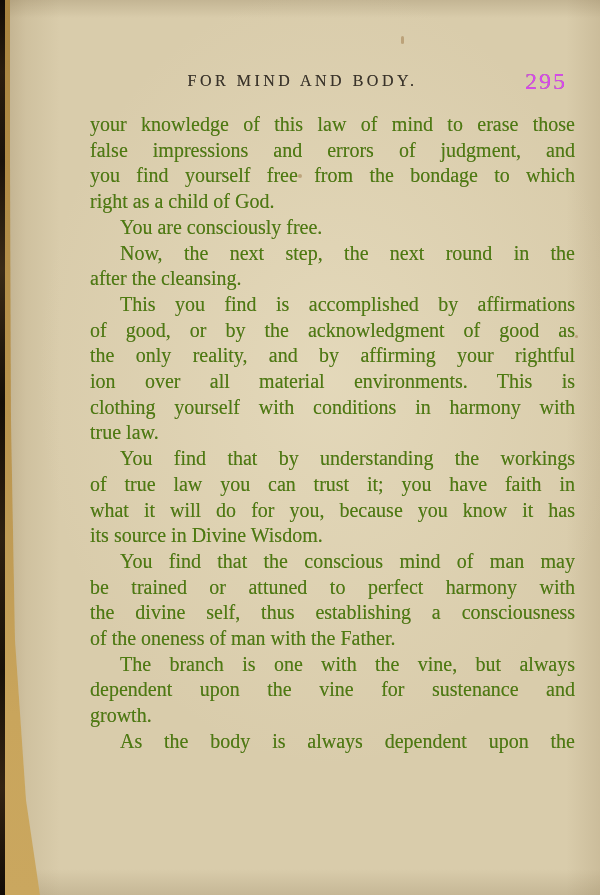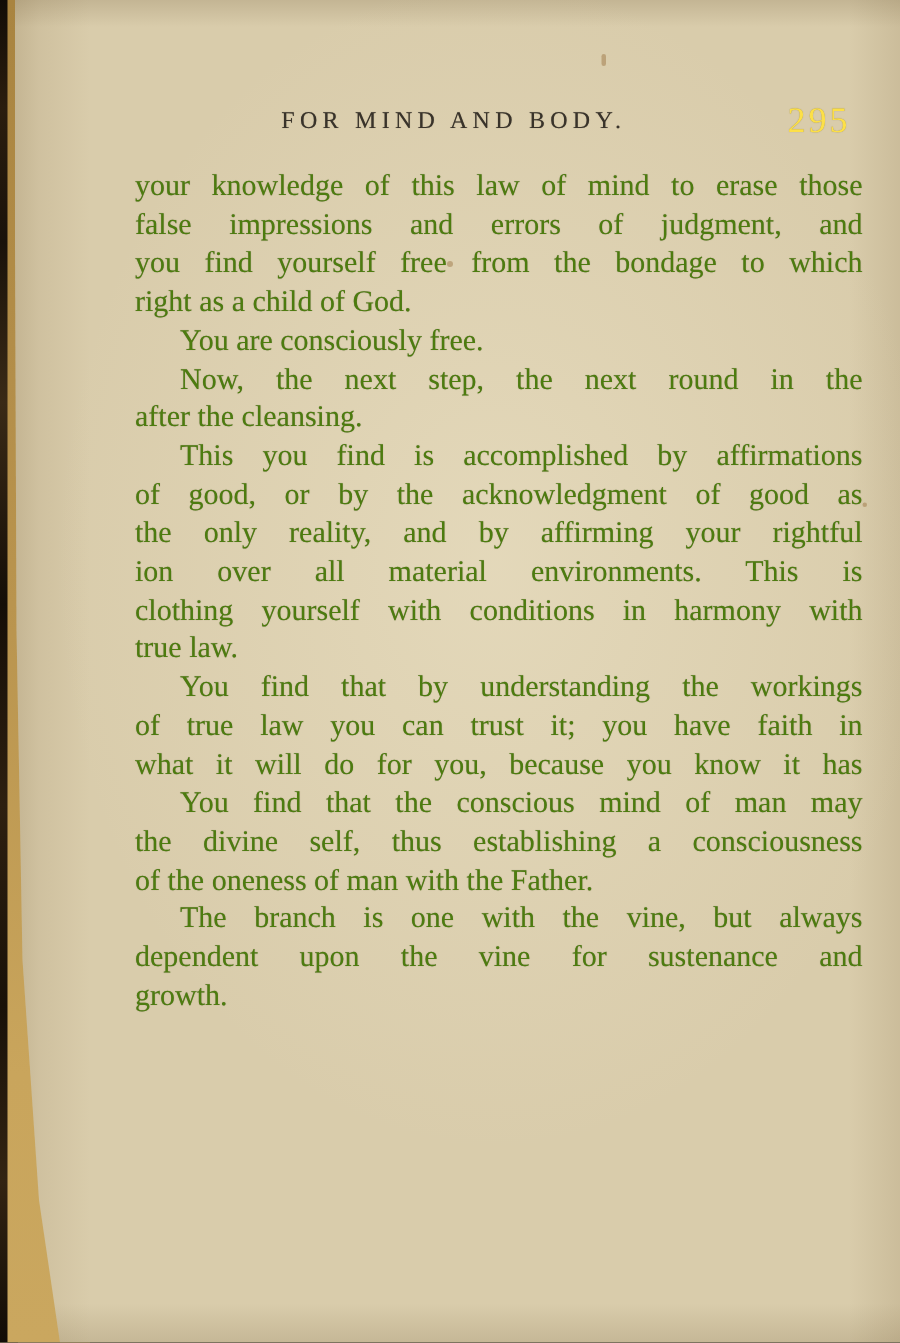--- a/index.html
+++ b/index.html
@@ -40,21 +40,21 @@
     position:absolute;left:90px;right:25px;top:72px;height:26px;
   }
   .header-title{
     position:absolute;left:0;right:60px;text-align:center;
     font-size:16px;letter-spacing:3.5px;font-variant:small-caps;
     font-weight:400;color:#39332a;
     text-shadow:0 0 .5px rgba(57,51,42,.55);
   }
   .page-number{
     position:absolute;right:8px;top:-4px;
-    font-size:24px;color:#fde047;letter-spacing:2px;
+    font-size:24px;color:#d946ef;letter-spacing:2px;
     text-shadow:0 0 .5px rgba(57,51,42,.5);
   }
   .text-body{
     position:absolute;left:90px;right:25px;top:112px;
     font-size:20px;line-height:25.7px;color:#4d7c0f;
     text-shadow:0 0 .6px rgba(60,54,43,.45);
   }
   .line{white-space:normal;}
   .line.j{text-align:justify;text-align-last:justify;}
   .line.l{text-align:center;text-align-last:left;}
@@ -89,24 +89,27 @@
     <div class="line l">after the cleansing.</div>
     <div class="line j ind">This you find is accomplished by affirmations</div>
     <div class="line j">of good, or by the acknowledgment of good as</div>
     <div class="line j">the only reality, and by affirming your rightful</div>
     <div class="line j">ion over all material environments.  This is</div>
     <div class="line j">clothing yourself with conditions in harmony with</div>
     <div class="line l">true law.</div>
     <div class="line j ind">You find that by understanding the workings</div>
     <div class="line j">of true law you can trust it; you have faith in</div>
     <div class="line j">what it will do for you, because you know it has</div>
+    <div class="line l">its source in Divine Wisdom.</div>
     <div class="line j ind">You find that the conscious mind of man may</div>
+    <div class="line j">be trained or attuned to perfect harmony with</div>
     <div class="line j">the divine self, thus establishing a consciousness</div>
     <div class="line l">of the oneness of man with the Father.</div>
     <div class="line j ind">The branch is one with the vine, but always</div>
     <div class="line j">dependent upon the vine for sustenance and</div>
     <div class="line l">growth.</div>
+    <div class="line j ind">As the body is always dependent upon the</div>
   </div>
 
   <div class="speck s1"></div>
   <div class="speck s2"></div>
   <div class="speck s3"></div>
 </div>
 
 </body></html>

